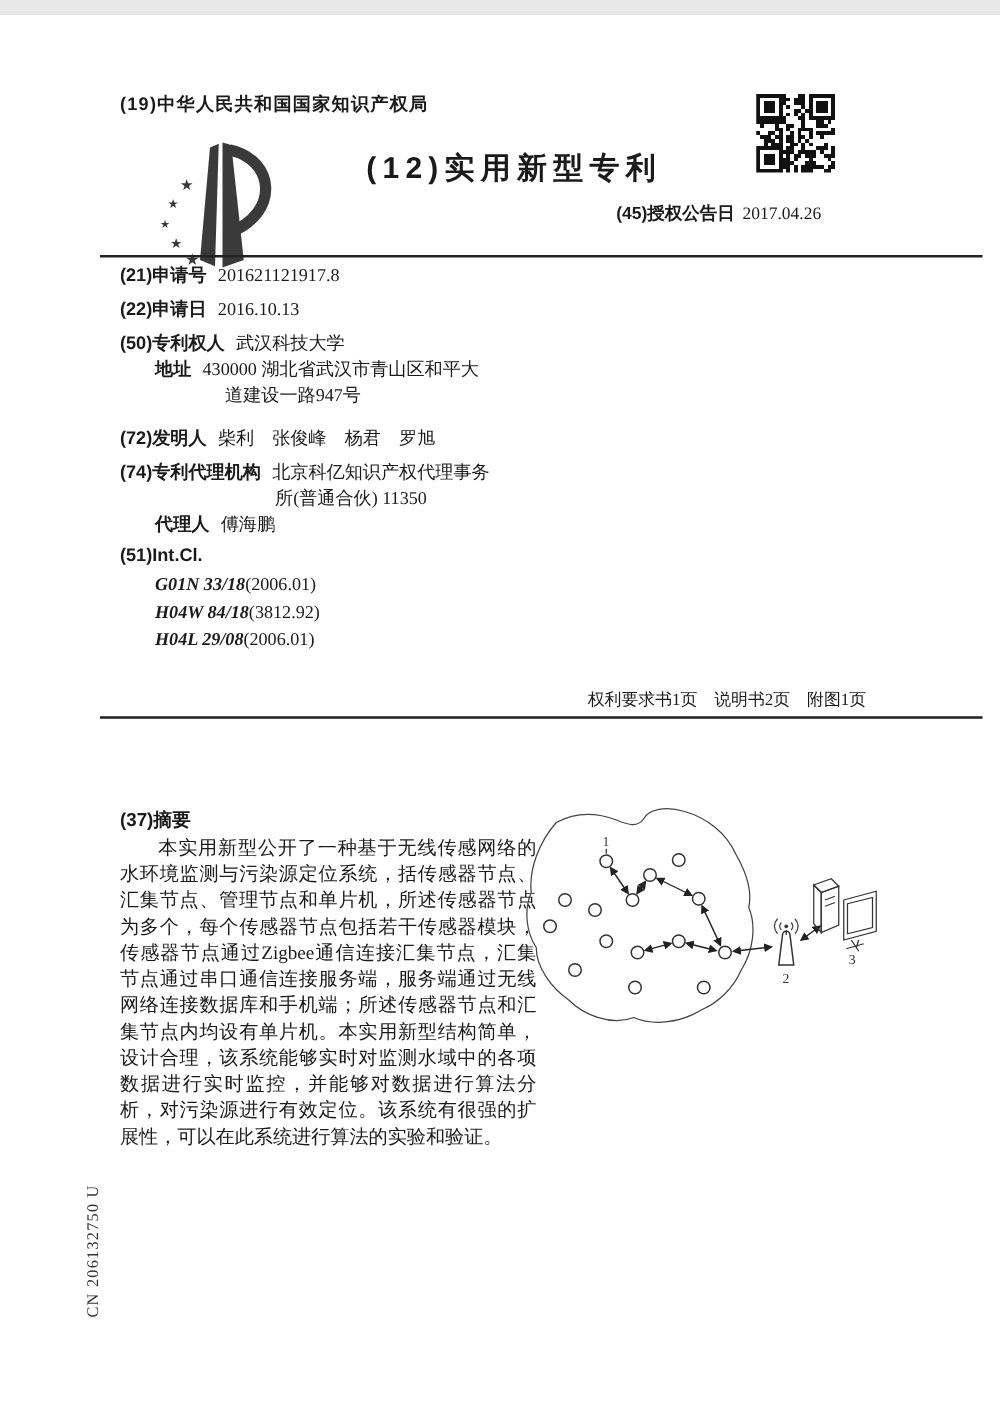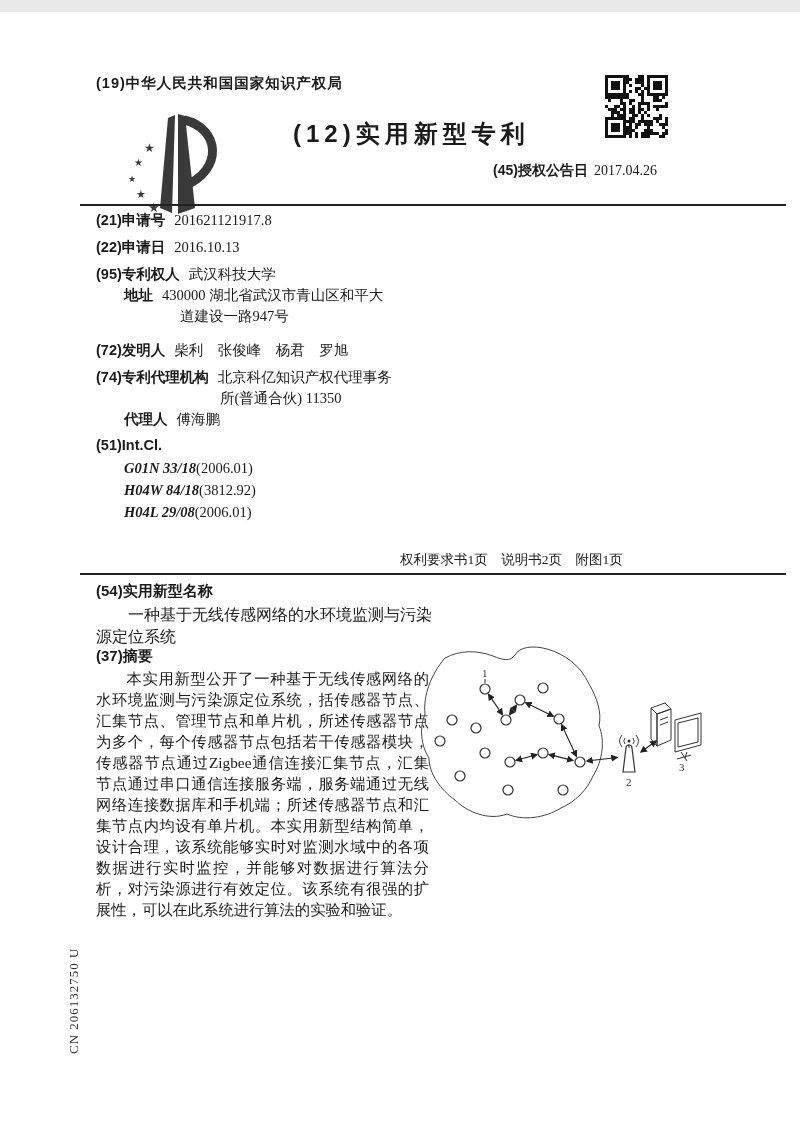--- a/index.html
+++ b/index.html
@@ -15,21 +15,21 @@
   .doctype{left:293px;top:106px;font-size:24px;letter-spacing:5px;}
   .pubblock{left:493px;top:146px;font-size:14px;line-height:24px;white-space:nowrap;}
   .pubblock .val{font-family:"Liberation Serif","DejaVu Serif",serif;font-weight:400;margin-left:6px;}
   .rule{left:80px;width:706px;height:2px;background:#222;}
   .rule1{top:192px;} .rule2{top:561px;}
   
   .biblio{left:96px;top:0;width:360px;font-size:14.5px;}
   .brow{position:absolute;white-space:nowrap;}
   .brow .val{margin-left:9px;}
   .ipc .code{font-style:italic;font-weight:700;text-align:center;}
-  .pagesinfo{left:400px;top:539px;width:363px;text-align:left;font-size:13.5px;}
+  .pagesinfo{left:400px;top:539px;width:363px;text-align:center;font-size:13.5px;}
   
   .sec-label{font-size:15px;}
   .title54{left:96px;top:570px;}
   .title-text{margin-top:3px;width:336px;font-size:16px;line-height:21.5px;text-indent:2em;text-align:justify;}
   .abs57{left:96px;top:635px;}
   .abstract-text{left:96px;top:656px;width:333px;font-size:15.3px;line-height:21px;text-indent:2em;text-align:justify;}
   
   .sidetext{
     left:66px;top:892px;height:150px;width:20px;
     writing-mode:vertical-rl;transform:rotate(180deg);
@@ -239,21 +239,21 @@
   <div class="abs rule rule1"></div>
 
   <div class="abs biblio">
     <div class="brow" style="top:199px;">
       <span class="hei">(21)申请号</span><span class="val">201621121917.8</span>
     </div>
     <div class="brow" style="top:226px;">
       <span class="hei">(22)申请日</span><span class="val">2016.10.13</span>
     </div>
     <div class="brow" style="top:253px;">
-      <span class="hei">(95)专利权人</span><span class="val">武汉科技大学</span>
+      <span class="hei">(50)专利权人</span><span class="val">武汉科技大学</span>
     </div>
     <div class="brow" style="top:274px;left:28px;">
       <span class="hei">地址</span><span class="val">430000 湖北省武汉市青山区和平大</span>
     </div>
     <div class="brow" style="top:295px;left:84px;">
       <span>道建设一路947号</span>
     </div>
     <div class="brow" style="top:329px;">
       <span class="hei">(72)发明人</span><span class="val">柴利　张俊峰　杨君　罗旭</span>
     </div>
@@ -276,24 +276,20 @@
       <span class="code">H04W 84/18</span><span>(3812.92)</span>
     </div>
     <div class="brow ipc" style="top:492px;left:28px;">
       <span class="code">H04L 29/08</span><span>(2006.01)</span>
     </div>
   </div>
 
   <div class="abs pagesinfo">权利要求书1页　说明书2页　附图1页</div>
   <div class="abs rule rule2"></div>
 
-  <div class="abs title54">
-    <div class="sec-label hei">(54)实用新型名称</div>
-    <div class="title-text">一种基于无线传感网络的水环境监测与污染源定位系统</div>
-  </div>
 
   <div class="abs abs57 sec-label hei">(37)摘要</div>
   <div class="abs abstract-text">本实用新型公开了一种基于无线传感网络的水环境监测与污染源定位系统，括传感器节点、汇集节点、管理节点和单片机，所述传感器节点为多个，每个传感器节点包括若干传感器模块，传感器节点通过Zigbee通信连接汇集节点，汇集节点通过串口通信连接服务端，服务端通过无线网络连接数据库和手机端；所述传感器节点和汇集节点内均设有单片机。本实用新型结构简单，设计合理，该系统能够实时对监测水域中的各项数据进行实时监控，并能够对数据进行算法分析，对污染源进行有效定位。该系统有很强的扩展性，可以在此系统进行算法的实验和验证。</div>
 
   <svg class="abs figsvg" width="385" height="215" viewBox="0 0 385 215">
     <defs>
       <marker id="arw" viewBox="0 0 10 10" refX="8" refY="5" markerWidth="6.5" markerHeight="6.5" orient="auto-start-reverse">
         <path d="M0,0 L10,5 L0,10 z" fill="#222"></path>
       </marker>
     </defs>

